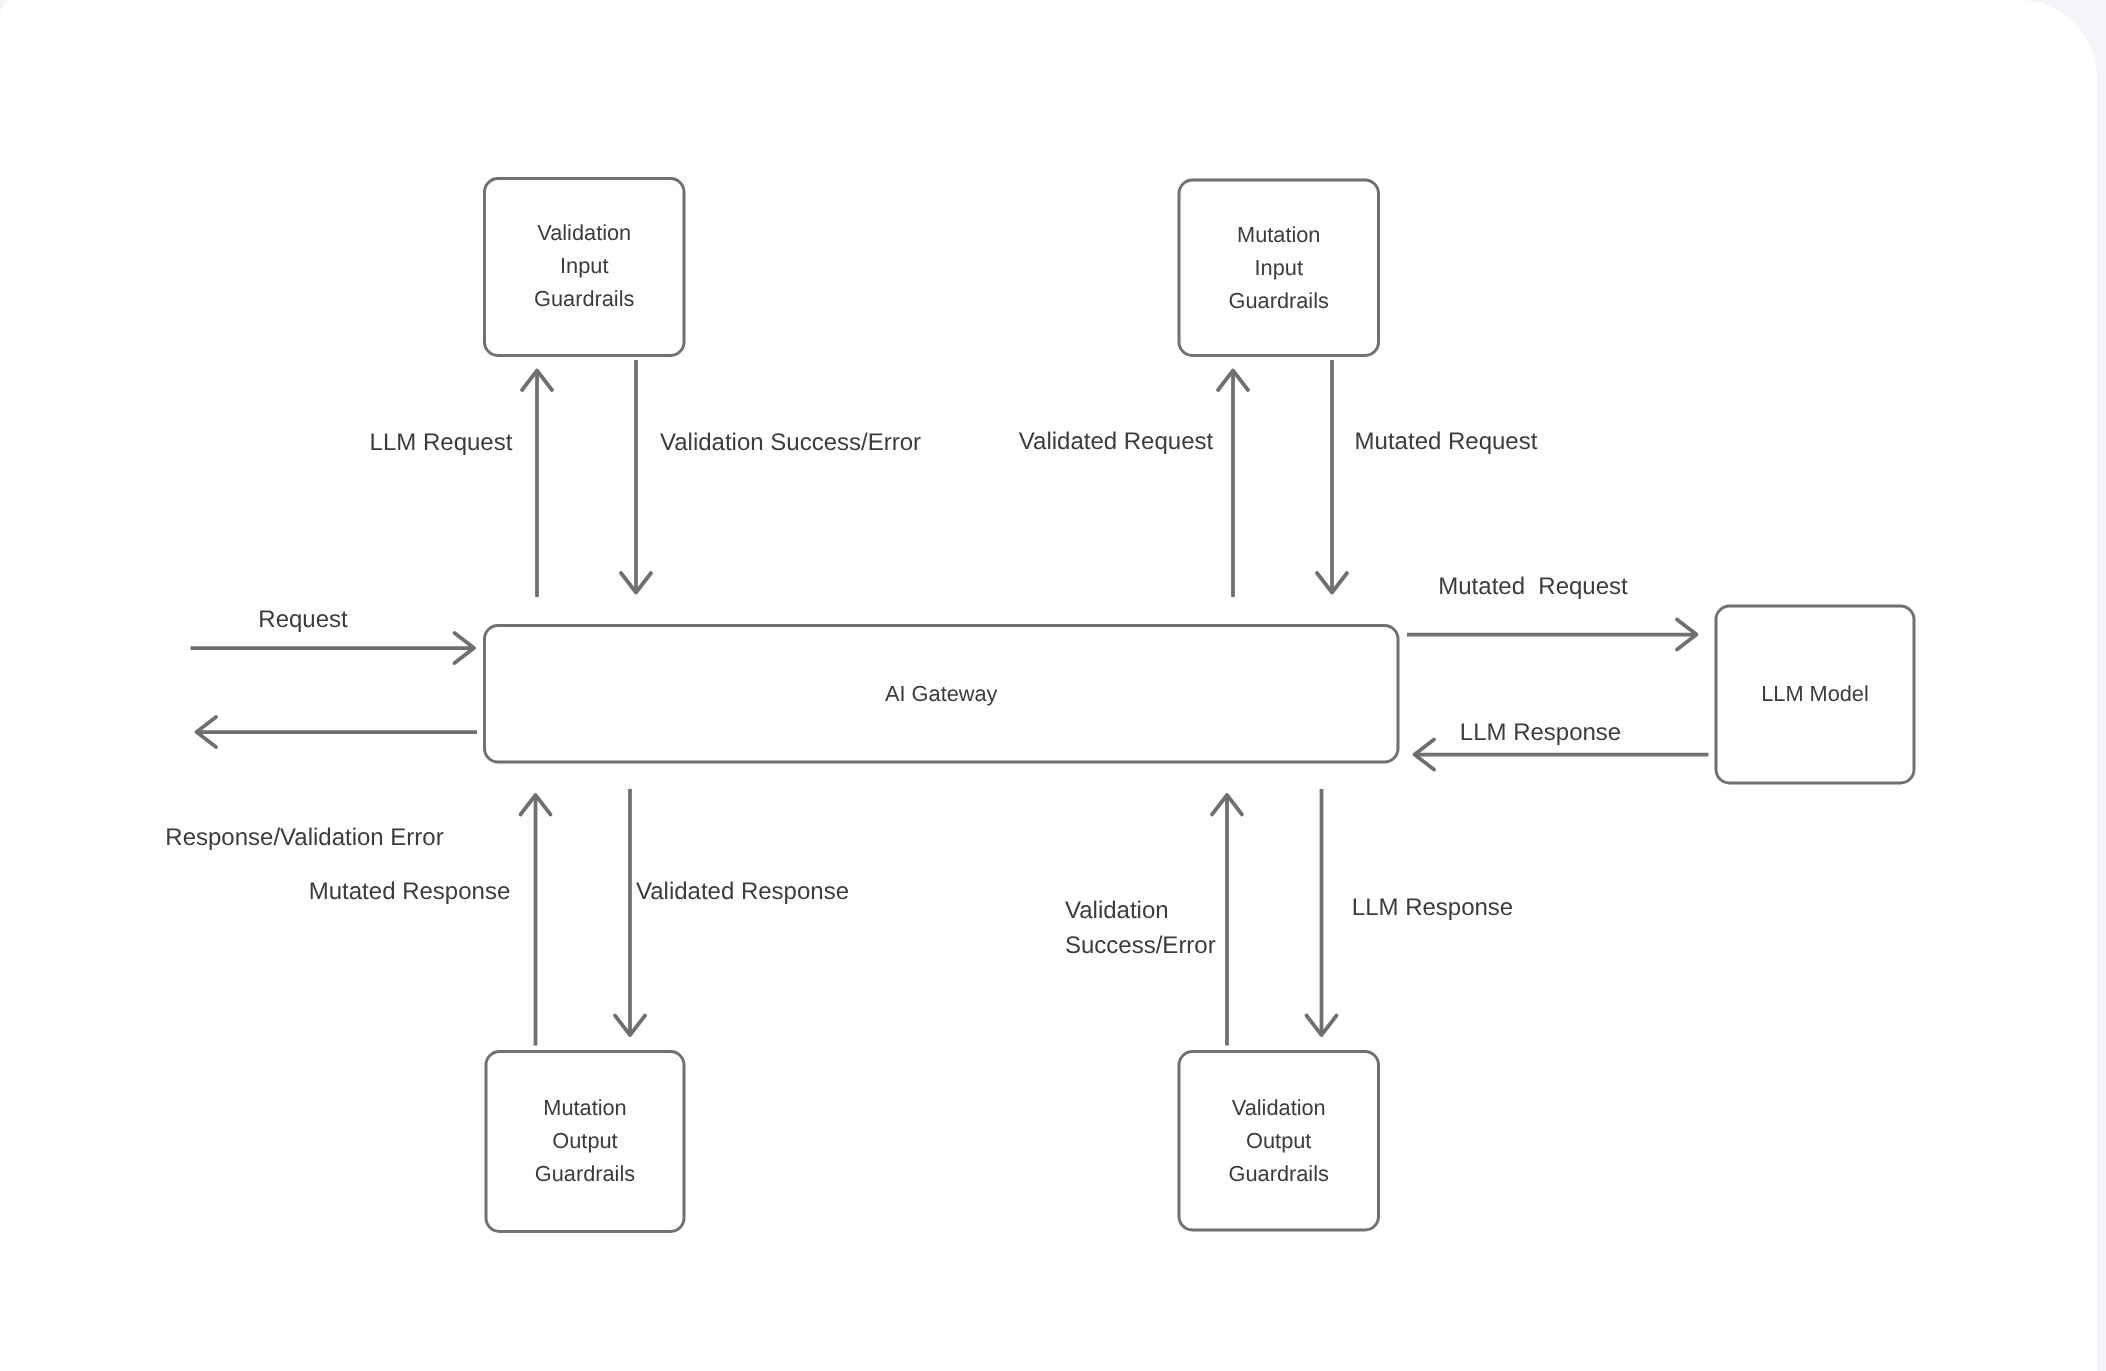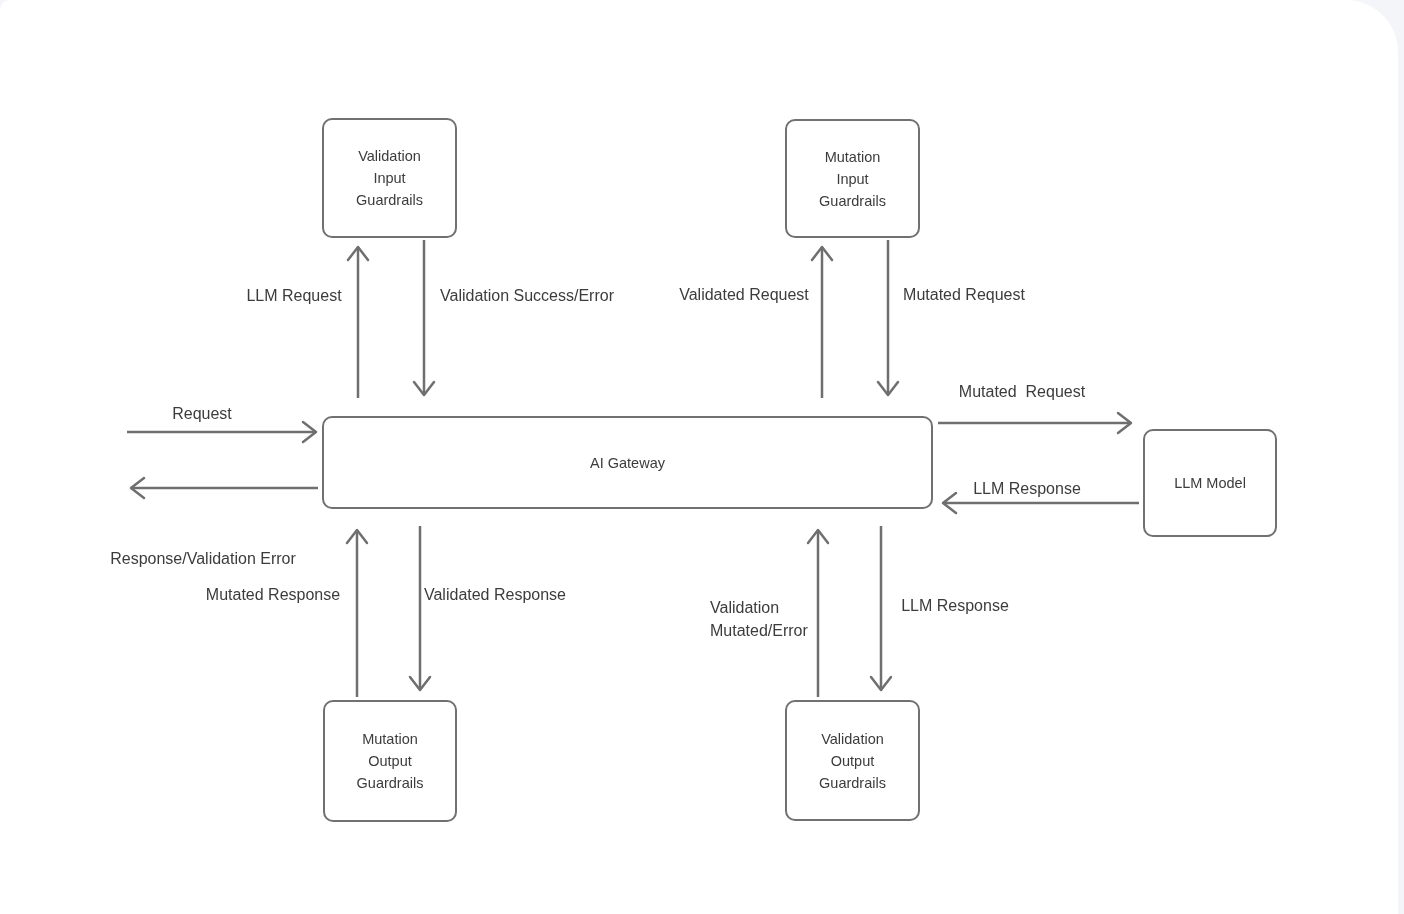--- a/index.html
+++ b/index.html
@@ -45,21 +45,21 @@
     align-items:center;
     justify-content:center;
     text-align:center;
     font-size:14.5px;
     line-height:22px;
     color:var(--text);
   }
   .node--validation-input{left:322px;top:118px;width:135px;height:120px;}
   .node--mutation-input{left:785px;top:119px;width:135px;height:119px;}
   .node--ai-gateway{left:322px;top:416px;width:611px;height:93px;}
-  .node--llm-model{left:1143px;top:403px;width:134px;height:108px;margin-top:26px;}
+  .node--llm-model{left:1143px;top:403px;width:134px;height:120px;}
   .node--mutation-output{left:323px;top:700px;width:134px;height:122px;}
   .node--validation-output{left:785px;top:700px;width:135px;height:121px;}
   .edge-label{
     position:absolute;
     transform:translate(-50%,-50%);
     white-space:pre;
     font-size:16px;
     color:var(--text);
     background:transparent;
   }
@@ -144,17 +144,17 @@
   <div class="edge-label el-2">Validated Request</div>
   <div class="edge-label el-3">Mutated Request</div>
   <div class="edge-label el-4">Request</div>
   <div class="edge-label el-5">Response/Validation Error</div>
   <div class="edge-label el-6">Mutated  Request</div>
   <div class="edge-label el-7">LLM Response</div>
   <div class="edge-label el-8">Mutated Response</div>
   <div class="edge-label el-9">Validated Response</div>
   <div class="edge-label edge-label--block el-10">
     <div>Validation</div>
-    <div>Mutated/Error</div>
+    <div>Success/Error</div>
   </div>
   <div class="edge-label el-11">LLM Response</div>
 
 </div>
 
 </body></html>

